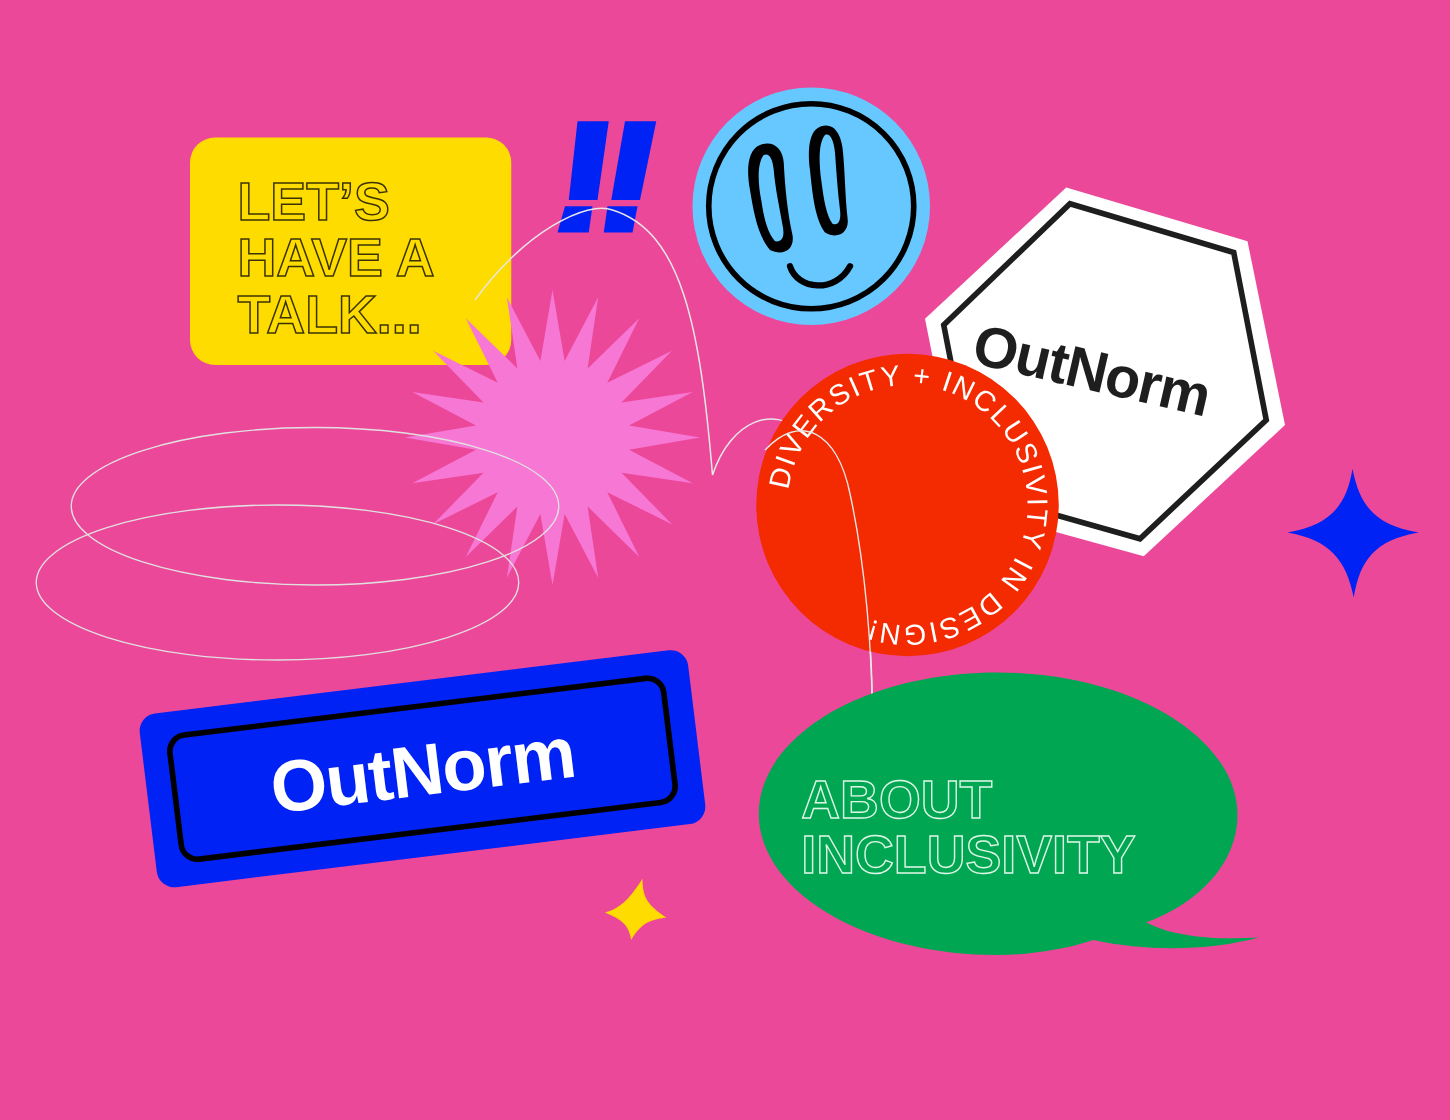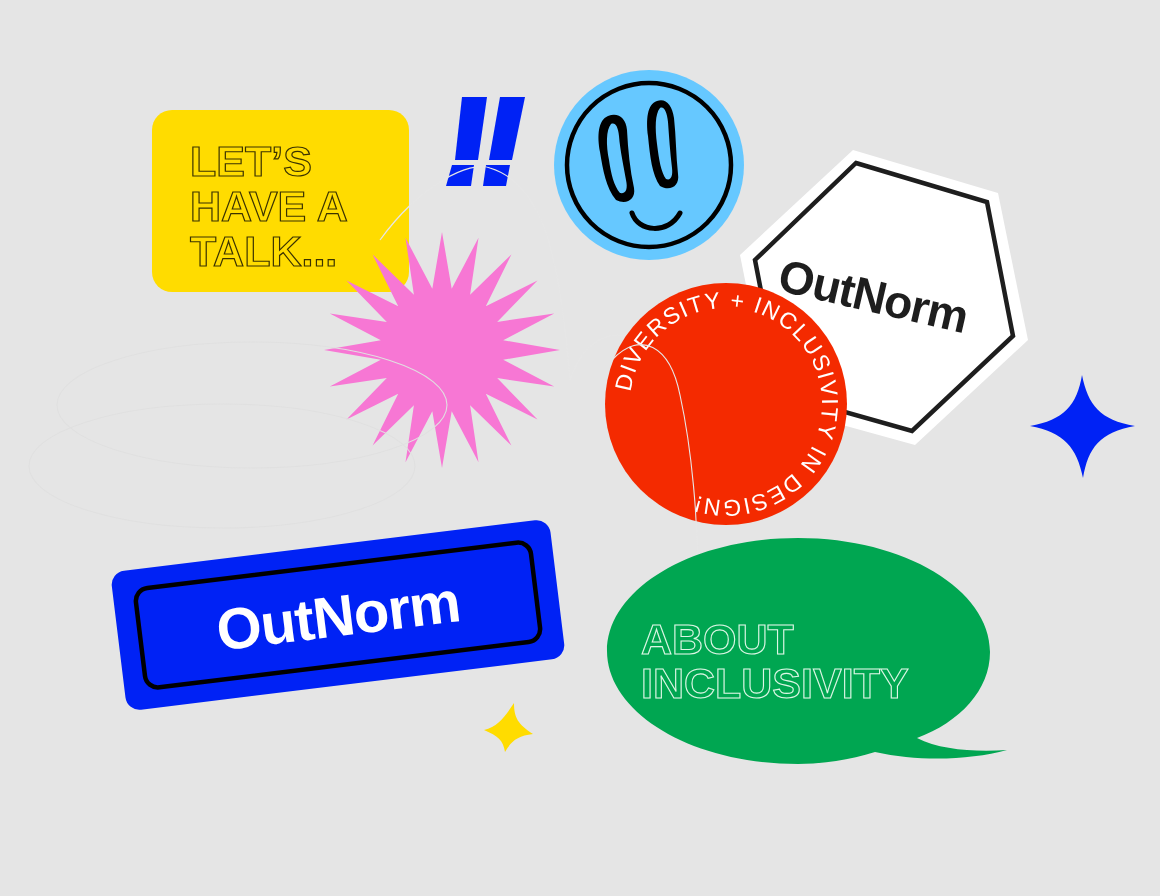--- a/index.html
+++ b/index.html
@@ -4,21 +4,21 @@
   <style>
     html, body {
       margin: 0;
       padding: 0;
       background: #000000;
     }
     .canvas {
       position: relative;
       width: 1160px;
       height: 896px;
-      background: #e5e5e5;
+      background: #ec4899;
       overflow: hidden;
     }
     .canvas svg {
       position: absolute;
       left: 0;
       top: 0;
       width: 1160px;
       height: 896px;
     }
     .outline-text {

